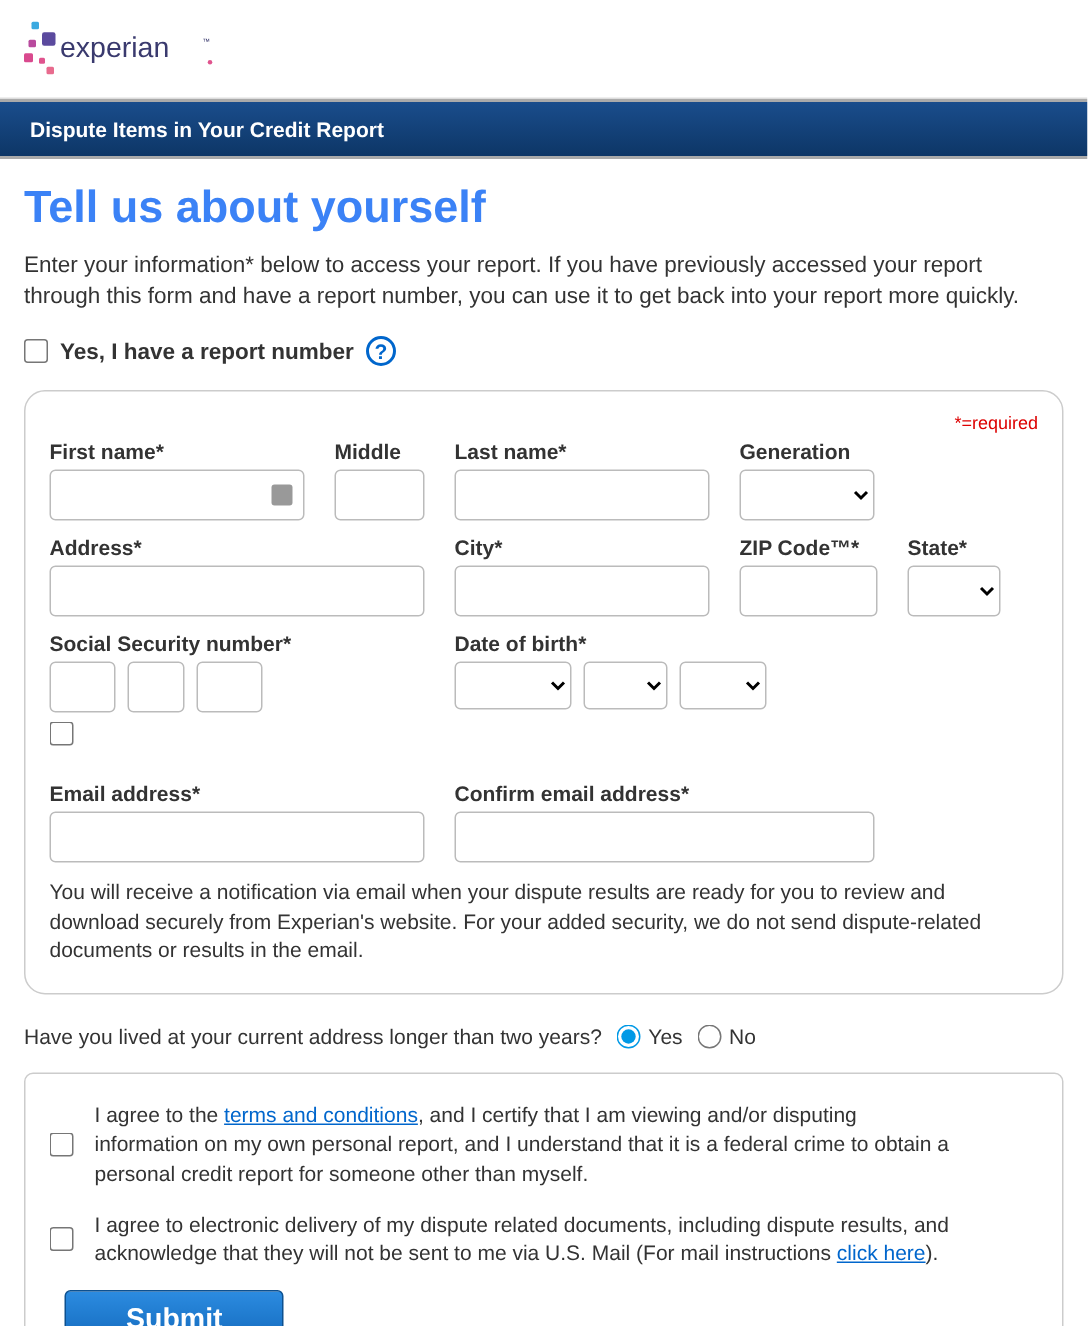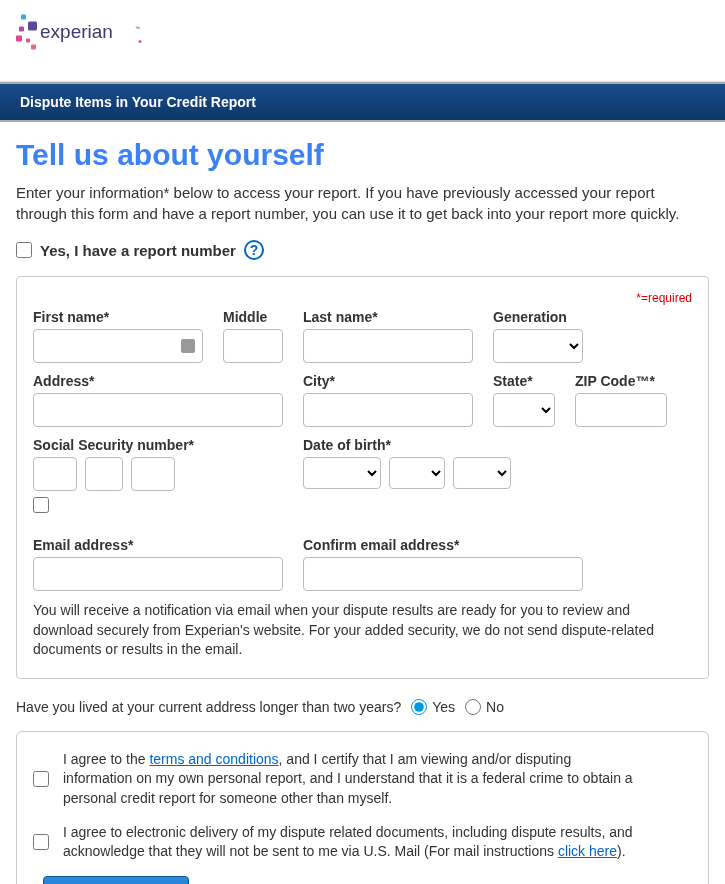--- a/index.html
+++ b/index.html
@@ -1,26 +1,26 @@
 <!DOCTYPE html>
 <html><head>
 <meta charset="utf-8">
 <style>
 * { box-sizing: border-box; margin: 0; padding: 0; }
 body { font-family: Arial, Helvetica, sans-serif; font-size: 14px; color: #333; background: #fff; width: 725px; }
-.logo { padding: 8px 16px 20px; }
+.logo { padding: 8px 16px 4px; }
 .logo-svg { width: 140px; height: 50px; }
 .header-bar { background: linear-gradient(to bottom, #1a4d8c, #0d3666); color: #fff; font-weight: bold; padding: 10px 20px; font-size: 14px; border-top: 2px solid #aaa; border-bottom: 2px solid #aaa; }
 .content { padding: 16px; }
 h1 { font-size: 30px; font-weight: bold; color: #3b82f6; margin-bottom: 10px; }
 .intro { font-size: 15px; line-height: 1.4; margin-bottom: 16px; }
 .report-row { display: flex; align-items: center; gap: 8px; margin-bottom: 16px; }
 .report-row label { font-weight: bold; font-size: 15px; }
 .help-icon { display: inline-flex; align-items: center; justify-content: center; width: 20px; height: 20px; border: 2px solid #0066cc; border-radius: 50%; color: #0066cc; font-weight: bold; font-size: 14px; cursor: pointer; }
-.form-box { border: 1px solid #ccc; border-radius: 4px; padding: 14px 16px 18px; margin-bottom: 20px; position: relative; }
+.form-box { border: 1px solid #ccc; border-radius: 14px; padding: 14px 16px 18px; margin-bottom: 20px; position: relative; }
 .required-note { color: #d00; font-size: 12px; text-align: right; margin-bottom: 4px; }
 .row { display: flex; gap: 20px; margin-bottom: 10px; }
 .field { display: flex; flex-direction: column; }
 .field label { font-weight: bold; font-size: 14px; margin-bottom: 4px; }
 .field input[type=text], .field input[type=password], .field input[type=email], .field select {
   border: 1px solid #bbb; border-radius: 4px; padding: 6px 8px; font-size: 14px; height: 34px; background: #fff;
 }
 .ssn-group { display: flex; gap: 8px; }
 .ssn-group input { width: 44px; text-align: center; }
 .ssn-display { display: flex; align-items: center; gap: 6px; margin-top: 6px; font-size: 14px; }
@@ -101,27 +101,27 @@
 
     <div class="row">
       <div class="field" style="width:250px">
         <label>Address*</label>
         <input type="text" style="">
       </div>
       <div class="field" style="width:170px">
         <label>City*</label>
         <input type="text" style="">
       </div>
+      <div class="field" style="width:92px">
+        <label>ZIP Code™*</label>
+        <input type="text" style="">
+      </div>
       <div class="field" style="width:62px">
         <label>State*</label>
         <select><option></option></select>
-      </div>
-      <div class="field" style="width:92px">
-        <label>ZIP Code™*</label>
-        <input type="text" style="">
       </div>
     </div>
 
     <div class="row">
       <div class="field" style="width:250px">
         <label>Social Security number*</label>
         <div class="ssn-group">
           <input type="password" style="">
           <input type="password" style="width: 38px;">
           <input type="password" style="">

